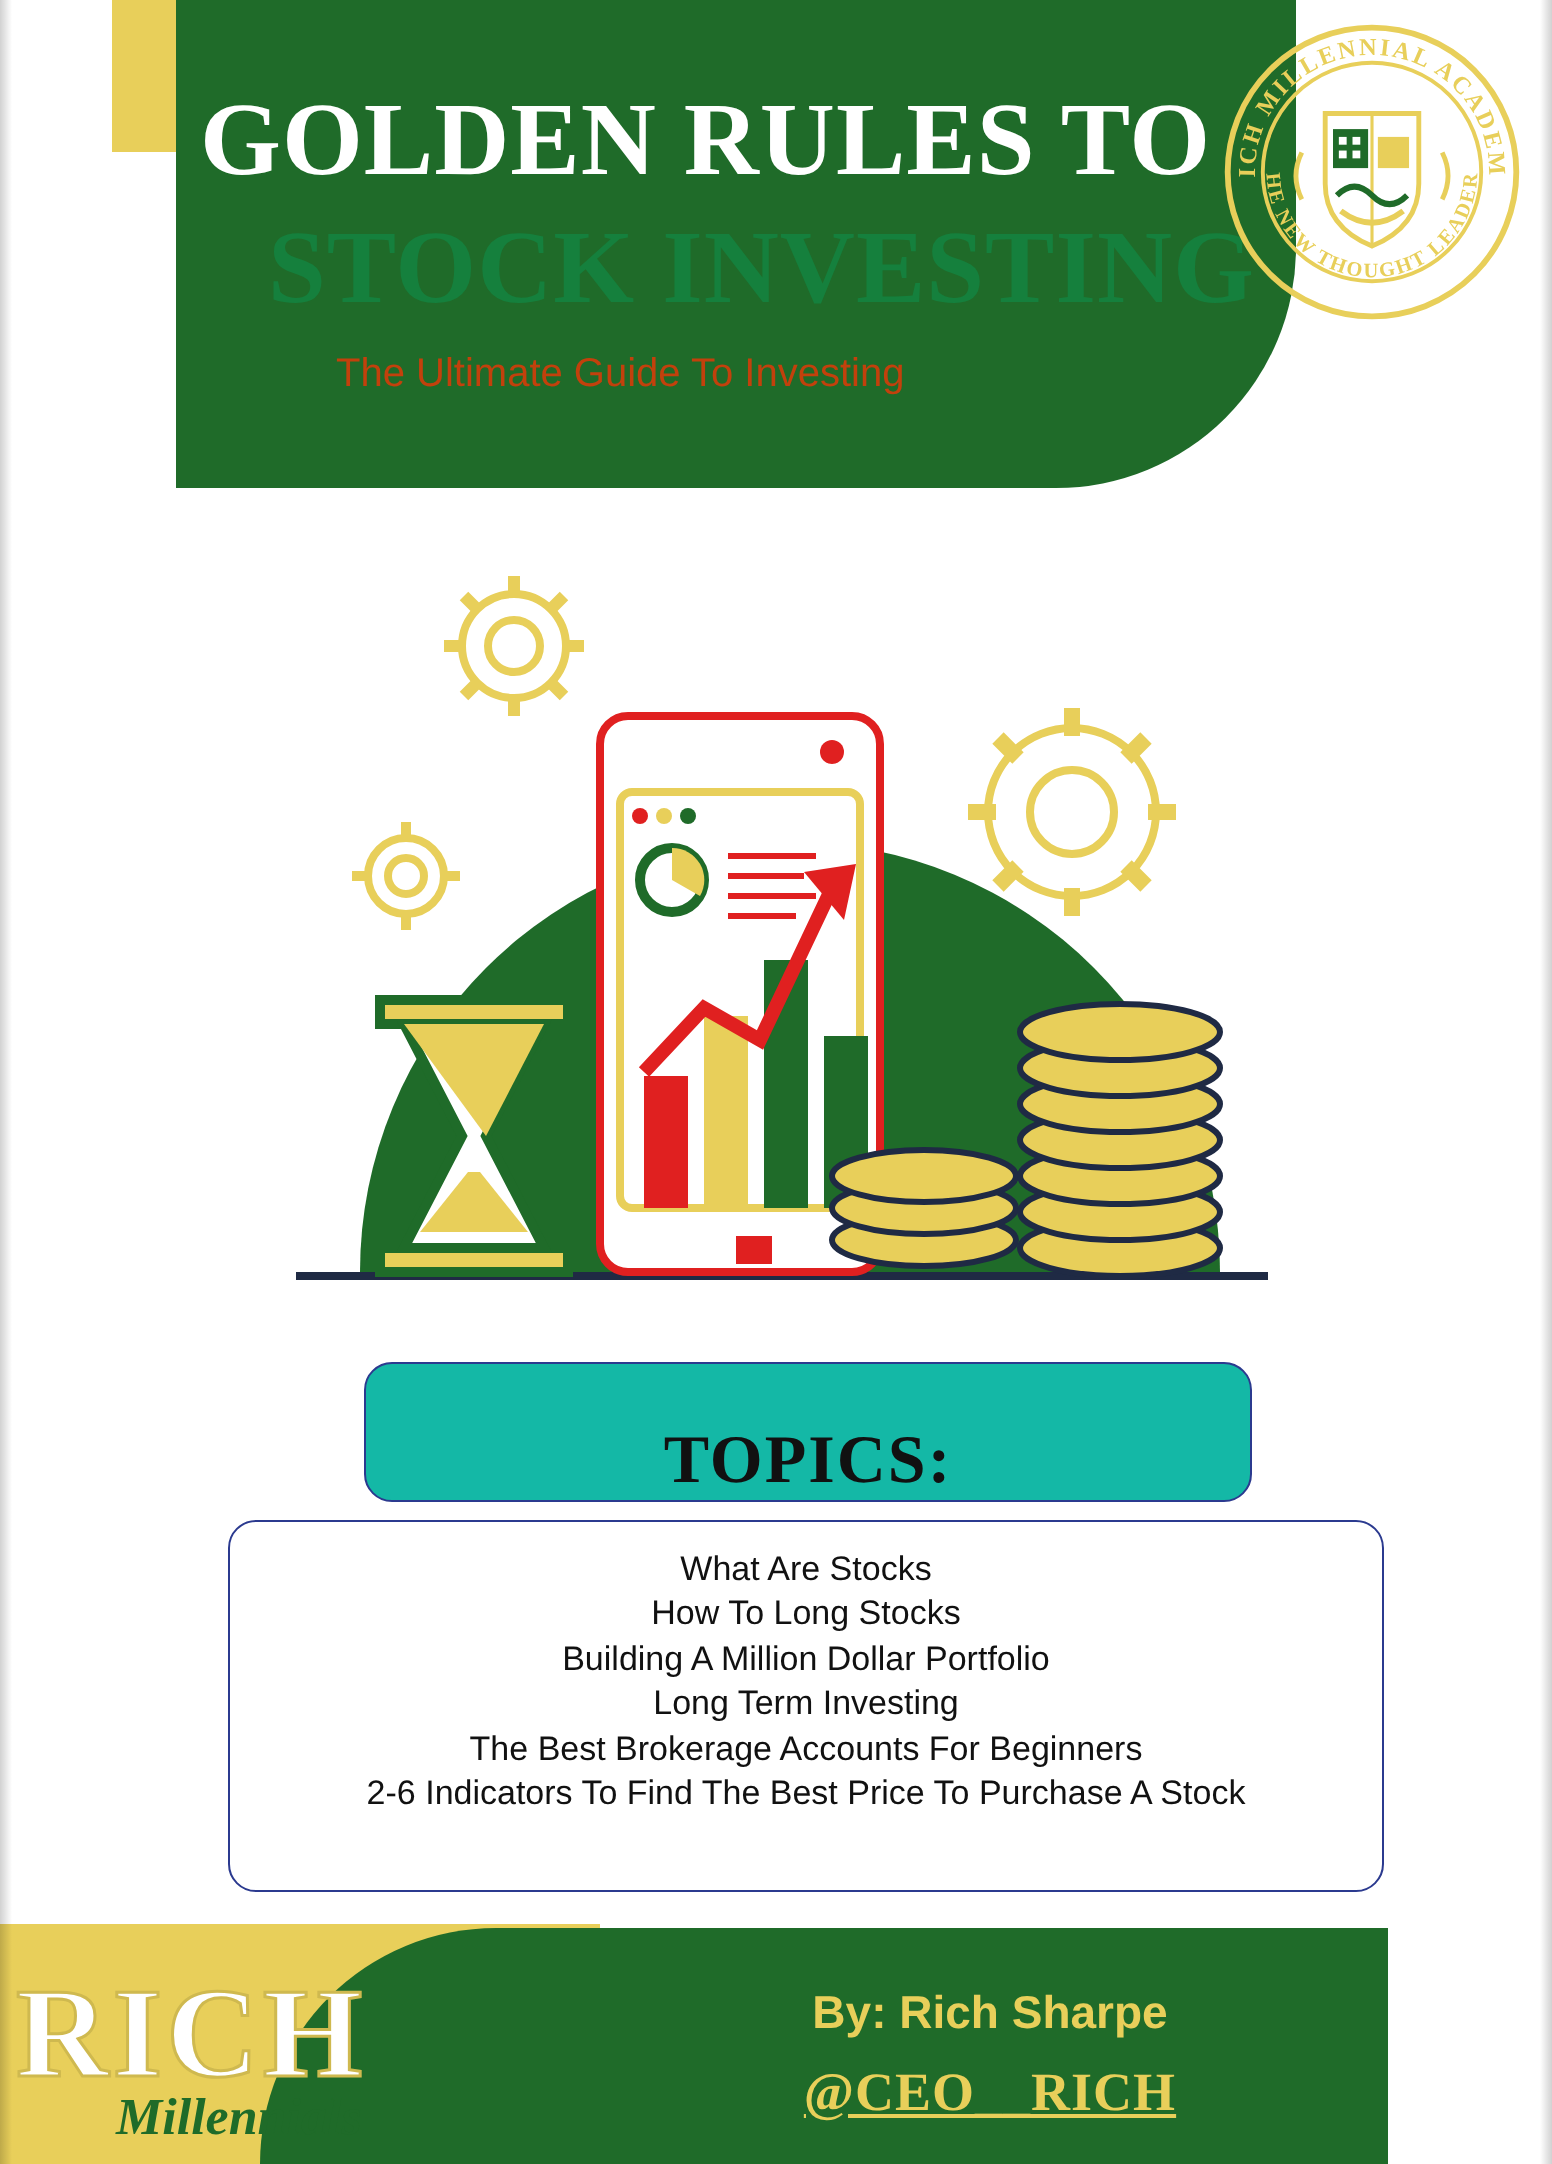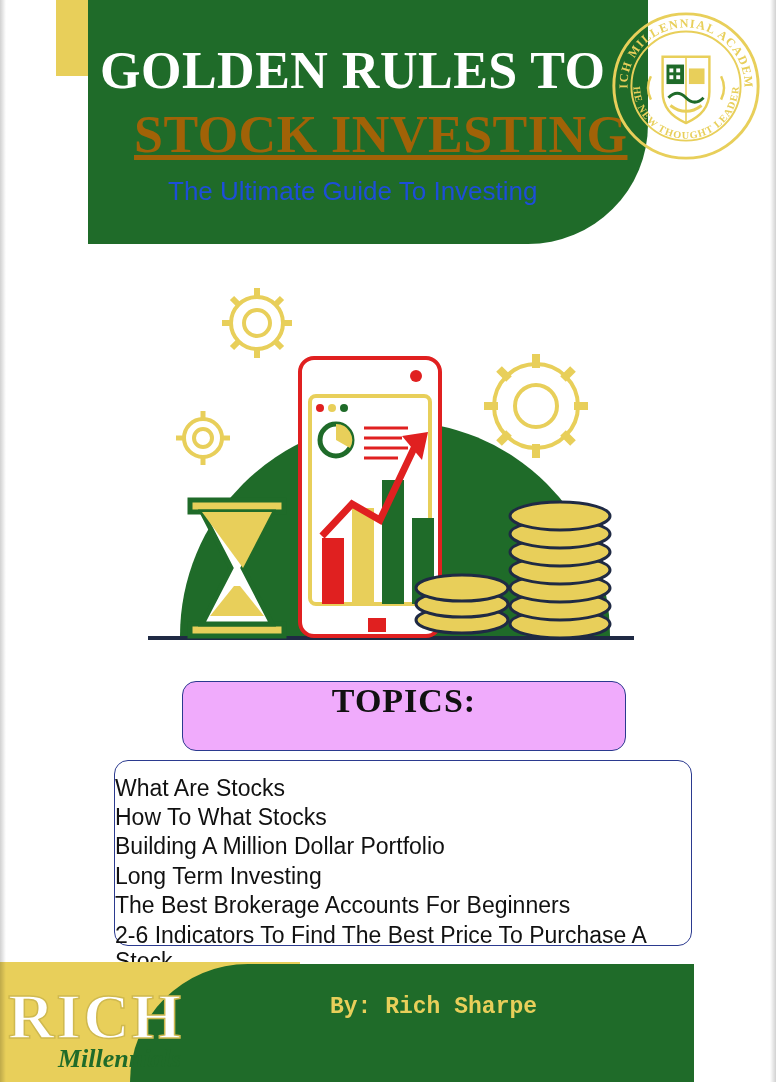--- a/index.html
+++ b/index.html
@@ -50,32 +50,31 @@
   }
   .title-line2 {
     position: absolute;
     left: 134px;
     top: 108px;
     width: 500px;
     font-family: "Liberation Serif", serif;
     font-weight: bold;
     font-size: 52px;
     letter-spacing: 0.5px;
-    color: #a16207;
+    color: #15803d;
     line-height: 1.05;
-    text-decoration: underline;
   }
   .subtitle {
     position: absolute;
     left: 168px;
     top: 176px;
     width: 460px;
     font-family: "Liberation Sans", sans-serif;
-    font-size: 26px;
-    color: #1d4ed8;
+    font-size: 20px;
+    color: #c2410c;
   }
 
   
   .seal {
     position: absolute;
     right: 12px;
     top: 8px;
     width: 156px;
     height: 156px;
   }
@@ -91,23 +90,23 @@
 
   
   .topics-box {
     position: absolute;
     left: 182px;
     top: 681px;
     width: 442px;
     height: 68px;
     border: 1.5px solid #2b3a8f;
     border-radius: 14px;
-    background: #f0abfc;
+    background: #14b8a6;
     display: flex;
-    align-items: flex-start;
+    align-items: flex-end;
     justify-content: center;
   }
   .topics-label {
     font-family: "Liberation Serif", serif;
     font-weight: bold;
     font-size: 34px;
     letter-spacing: 1px;
     color: #111111;
   }
   .topics-list-box {
@@ -116,22 +115,23 @@
     top: 760px;
     width: 578px;
     height: 186px;
     border: 1.5px solid #2b3a8f;
     border-radius: 14px;
     background: #ffffff;
     padding-top: 12px;
     box-sizing: border-box;
   }
   .topic-item {
+    text-align: center;
     font-family: "Liberation Sans", sans-serif;
-    font-size: 23px;
+    font-size: 17px;
     color: #111111;
     line-height: 1.15;
     padding: 1.5px 0;
   }
 
   
   .footer-gold {
     position: absolute;
     left: 0;
     bottom: 0;
@@ -146,22 +146,22 @@
     width: 564px;
     height: 118px;
     background: #1f6b29;
     border-top-left-radius: 140px;
   }
   .footer-author {
     position: absolute;
     left: 330px;
     bottom: 62px;
     width: 330px;
-    text-align: left;
-    font-family: Liberation Mono, monospace;
+    text-align: center;
+    font-family: Liberation Sans, sans-serif;
     font-weight: bold;
     font-size: 23px;
     color: #e8cf5a;
   }
   .footer-handle {
     position: absolute;
     left: 330px;
     bottom: 20px;
     width: 330px;
     text-align: center;
@@ -331,29 +331,30 @@
       <ellipse cx="420" cy="248" rx="50" ry="14"></ellipse>
     </g>
   </svg>
 
   <div class="topics-box">
     <span class="topics-label">TOPICS:</span>
   </div>
 
   <div class="topics-list-box">
     <div class="topic-item">What Are Stocks</div>
-    <div class="topic-item">How To What Stocks</div>
+    <div class="topic-item">How To Long Stocks</div>
     <div class="topic-item">Building A Million Dollar Portfolio</div>
     <div class="topic-item">Long Term Investing</div>
     <div class="topic-item">The Best Brokerage Accounts For Beginners</div>
     <div class="topic-item">2-6 Indicators To Find The Best Price To Purchase A Stock</div>
   </div>
 
   <div class="footer-gold"></div>
   <div class="footer-green"></div>
   <div class="footer-author">By: Rich Sharpe</div>
+  <div class="footer-handle">@CEO__RICH</div>
 
   <div class="brand-rich">RICH</div>
   <div class="brand-sub">Millennials</div>
 
   <div class="edge-left"></div>
   <div class="edge-right"></div>
 </div>
 
 </body></html>

